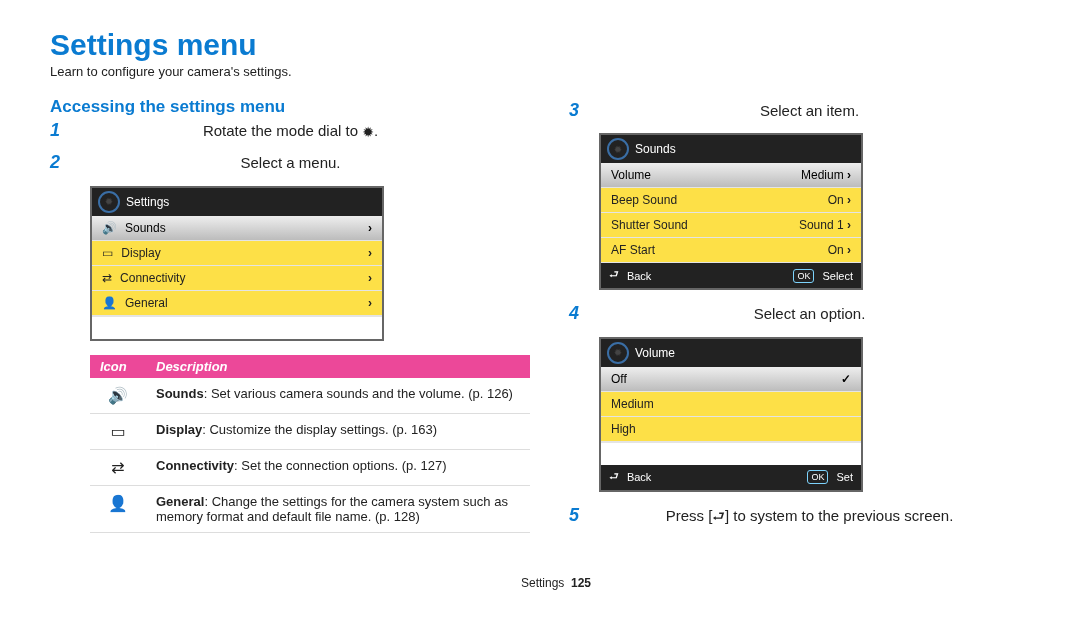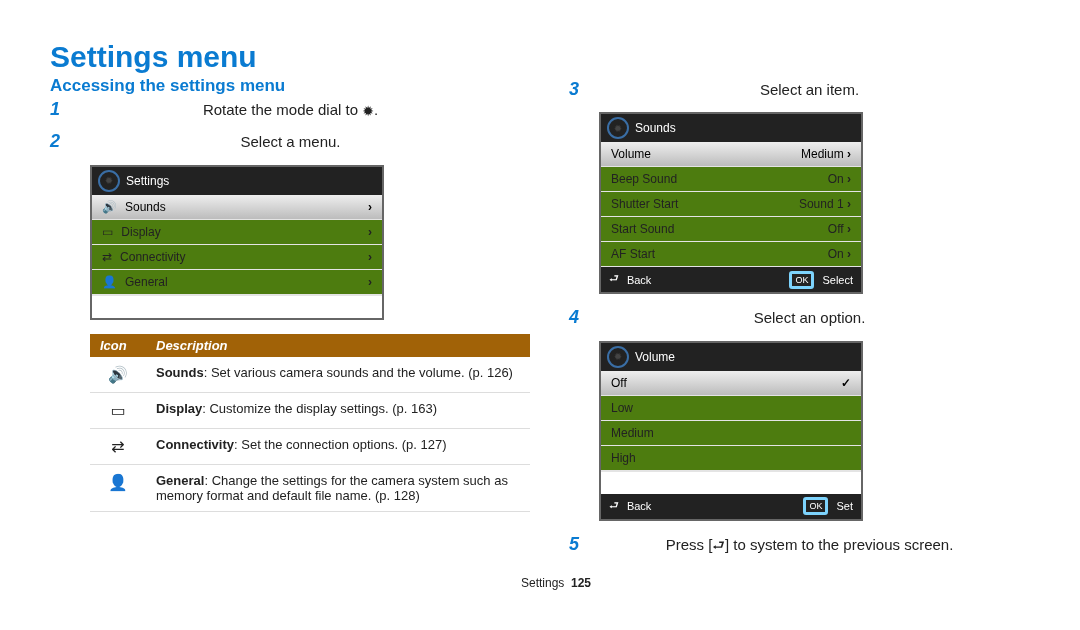--- a/index.html
+++ b/index.html
@@ -11,21 +11,21 @@
     color: #222;
     background: #fff;
   }
   .page {
     padding: 28px 50px 0 50px;
     position: relative;
     height: 602px;
     box-sizing: border-box;
   }
   h1.title {
-    margin: 12px 0 2px 0;
+    margin: 0 0 2px 0;
     font-size: 30px;
     font-weight: 700;
     color: #0a7bd1;
   }
   .subtitle {
     font-size: 13px;
     margin: 0 0 18px 0;
   }
   .columns {
     display: flex;
@@ -75,21 +75,21 @@
     color: #fff;
     padding: 3px 6px;
     gap: 6px;
   }
   .cam-row {
     display: flex;
     align-items: center;
     justify-content: space-between;
     padding: 5px 10px;
     border-bottom: 1px solid #e4e4e4;
-    background: #4d7c0f;
+    background: #fde047;
     color: #222;
   }
   .cam-row.highlight {
     background: linear-gradient(#eee, #bcbcbc);
     color: #000;
   }
   .cam-row.checked::after {
     content: "✓";
     font-weight: bold;
   }
@@ -106,21 +106,21 @@
     align-items: center;
     background: #222;
     color: #fff;
     padding: 3px 8px;
     gap: 8px;
     font-size: 11px;
   }
   .cam-footer .spacer { flex:1; }
   .badge {
     display: inline-block;
-    border: 3px solid #7dd3fc;
+    border: 1px solid #7dd3fc;
     border-radius: 3px;
     padding: 0 3px;
     font-size: 9px;
     line-height: 12px;
   }
   .gear-circle {
     width: 18px;
     height: 18px;
     border-radius: 50%;
     border: 2px solid #3a6ea5;
@@ -140,21 +140,21 @@
     font-size: 14px;
   }
   
   .desc-table {
     width: 440px;
     margin-left: 40px;
     border-collapse: collapse;
     font-size: 13px;
   }
   .desc-table th {
-    background: #a16207;
+    background: #ec4899;
     color: #fff;
     font-style: italic;
     font-weight: 600;
     text-align: left;
     padding: 4px 10px;
   }
   .desc-table td {
     padding: 8px 10px;
     border-bottom: 1px solid #ddd;
     vertical-align: top;
@@ -172,20 +172,21 @@
     text-align: center;
     font-size: 12px;
   }
   .page-footer .num { font-weight: 700; }
 </style>
 </head>
 <body>
 
 <div class="page">
   <h1 class="title">Settings menu</h1>
+  <p class="subtitle">Learn to configure your camera's settings.</p>
 
   <div class="columns">
 
     <div class="col">
       <h2 class="section">Accessing the settings menu</h2>
 
       <div class="step">
         <span class="step-num">1</span>
         <span class="step-text">
           <span>Rotate the mode dial to </span><span class="inline-icon">✹</span><span>.</span>
@@ -272,26 +273,22 @@
         </div>
         <div class="cam-row highlight">
           <span>Volume</span>
           <span><span>Medium</span> <b class="chev">›</b></span>
         </div>
         <div class="cam-row">
           <span>Beep Sound</span>
           <span><span>On</span> <b class="chev">›</b></span>
         </div>
         <div class="cam-row">
-          <span>Shutter Start</span>
+          <span>Shutter Sound</span>
           <span><span>Sound 1</span> <b class="chev">›</b></span>
-        </div>
-        <div class="cam-row">
-          <span>Start Sound</span>
-          <span><span>Off</span> <b class="chev">›</b></span>
         </div>
         <div class="cam-row">
           <span>AF Start</span>
           <span><span>On</span> <b class="chev">›</b></span>
         </div>
         <div class="cam-footer">
           <span>⮐</span>
             <span>Back</span>
           <span class="spacer"></span>
           <span class="badge">OK</span>
@@ -304,24 +301,20 @@
         <span class="step-text">Select an option.</span>
       </div>
 
       <div class="cam" style="width:260px;margin-left:30px;">
         <div class="cam-header">
           <span class="gear-circle"></span>
           <span>Volume</span>
         </div>
         <div class="cam-row highlight checked">
           <span>Off</span>
-        </div>
-        <div class="cam-row">
-          <span>Low</span>
-            <span></span>
         </div>
         <div class="cam-row">
           <span>Medium</span>
             <span></span>
         </div>
         <div class="cam-row">
           <span>High</span>
             <span></span>
         </div>
         <div style="height:22px;border-top:1px solid #e4e4e4;"></div>

